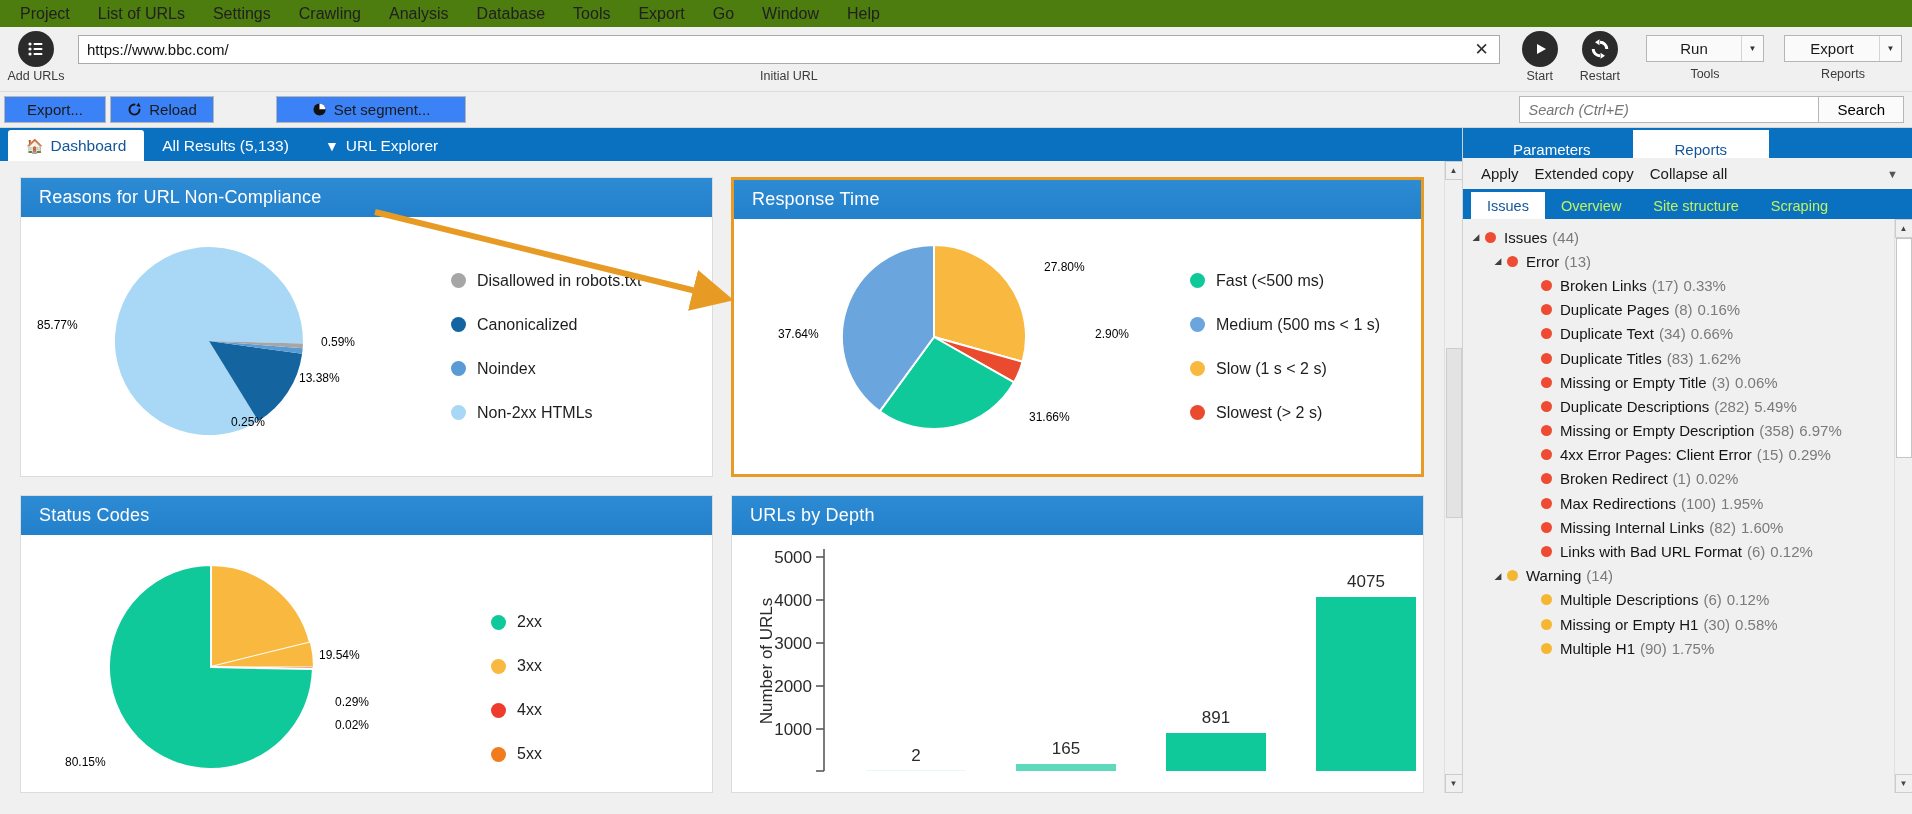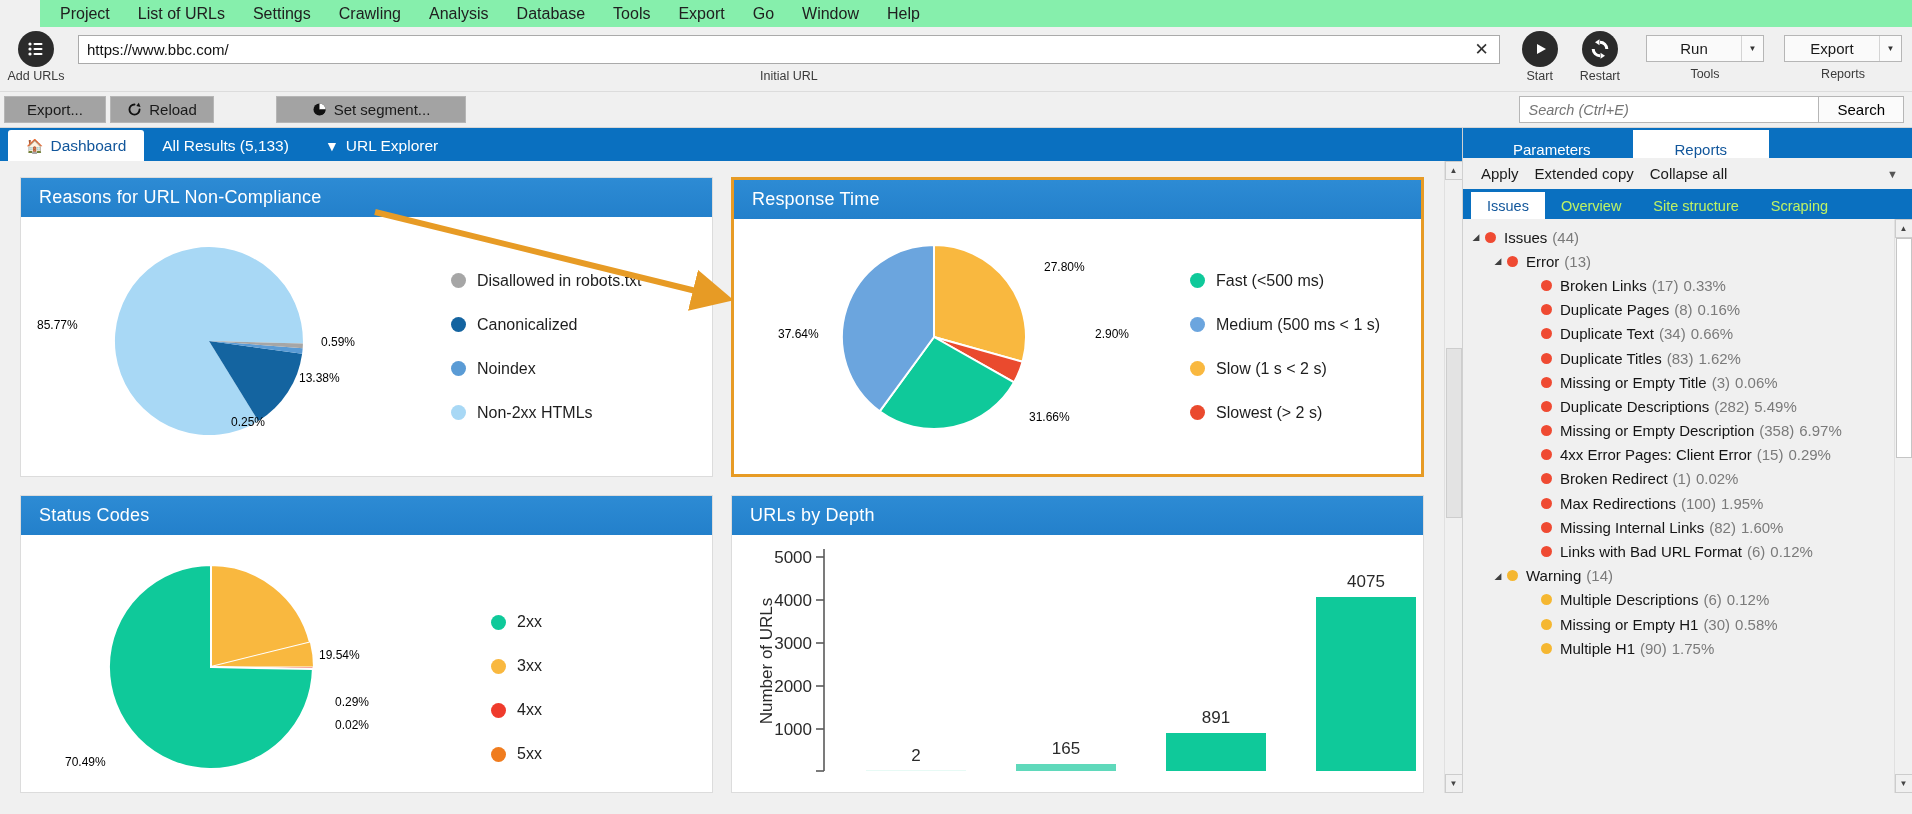--- a/index.html
+++ b/index.html
@@ -8,27 +8,26 @@
     font-family: "Liberation Sans", sans-serif;
     background: #f0f0f0;
     overflow: hidden;
     -webkit-font-smoothing: antialiased;
   }
   body { position: relative; }
 
   
   .menubar {
     height: 27px;
-    background: #86efac;
+    background: #4d7c0f;
     display: flex;
     align-items: center;
     padding-left: 6px;
     font-size: 16px;
     color: #202020;
-    margin-left: 40px;
   }
   .menubar .mi {
     padding: 3px 14px;
     cursor: default;
     white-space: nowrap;
   }
 
   
   .ribbon {
     height: 65px;
@@ -121,21 +120,21 @@
     height: 36px;
     background: #f0f0f0;
     display: flex;
     align-items: center;
     padding: 0 4px;
     border-bottom: 1px solid #d6d6d6;
   }
   .tb-btn {
     height: 27px;
     border: 1px solid #b6b6b6;
-    background: #a3a3a3;
+    background: #3b82f6;
     display: flex; align-items: center; justify-content: center;
     gap: 7px;
     font-size: 15px;
     color: #1a1a1a;
     padding: 0 16px;
     margin-right: 4px;
     cursor: pointer;
   }
   .tb-spacer { flex: 1; }
   .search-box {
@@ -645,21 +644,21 @@
                     <path d="M 0 0 L 102 0 A 102 102 0 0 1 101.9 1.9 Z" fill="#ef3b2c" stroke="#fff" stroke-width="1"></path>
 
                     <path d="M 0 0 L 101.9 1.9 A 102 102 0 0 1 101.9 2.1 Z" fill="#f07c1e" stroke="#fff" stroke-width="1"></path>
 
                     <path d="M 0 0 L 101.9 2.1 A 102 102 0 1 1 0 -102 Z" fill="#0fc99a" stroke="#fff" stroke-width="2"></path>
                   </g>
                 </svg>
                 <div class="pie-lbl" style="left:288px; top:93px;">19.54%</div>
                 <div class="pie-lbl" style="left:304px; top:140px;">0.29%</div>
                 <div class="pie-lbl" style="left:304px; top:163px;">0.02%</div>
-                <div class="pie-lbl" style="left:34px; top:200px;">70.49%</div>
+                <div class="pie-lbl" style="left:34px; top:200px;">80.15%</div>
               </div>
               <div class="legend" style="padding-left:60px;padding-top:58px">
                 <div class="leg-item">
                   <span class="leg-dot" style="background:#0fc99a"></span>
                   <span>2xx</span>
                 </div>
                 <div class="leg-item">
                   <span class="leg-dot" style="background:#f9b83f"></span>
                   <span>3xx</span>
                 </div>

